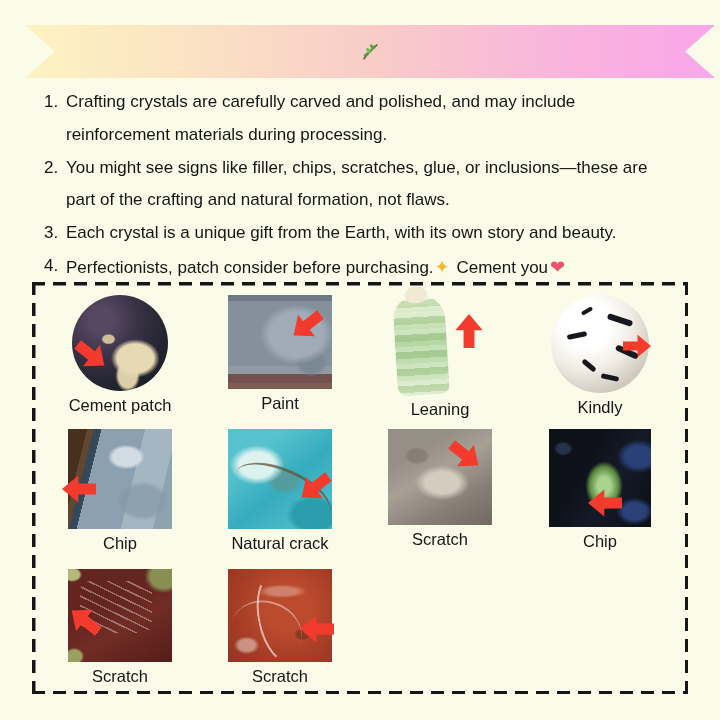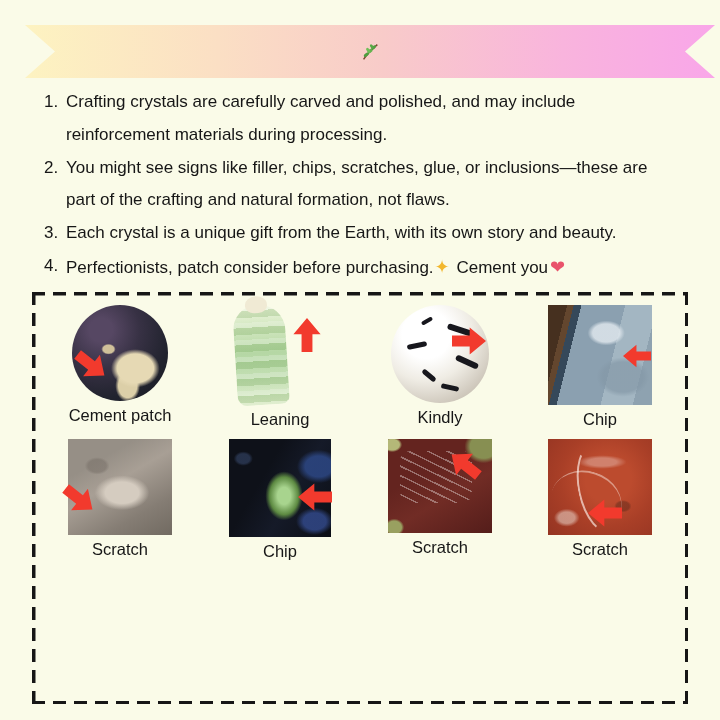--- a/index.html
+++ b/index.html
@@ -22,21 +22,21 @@
   
   .notes { position:absolute; left:44px; top:86px; width:612px; }
   .note { display:flex; font-size:17px; line-height:1.93; }
   .note-num { flex:0 0 22px; }
   .note-text { flex:1; }
   .sparkle { color:#f2b72d; font-size:18px; padding:0 2px 0 1px; }
   .heart { color:#e9536b; font-size:18px; padding-left:2px; }
 
   
   .gallery-box {
-    position:absolute; left:32px; top:292px; width:656px; height:412px; box-sizing:border-box;
+    position:absolute; left:32px; top:282px; width:656px; height:412px; box-sizing:border-box;
     padding:10px 8px 4px;
     background:
       repeating-linear-gradient(90deg,#161616 0 13px,transparent 13px 21px) left top/100% 3.5px no-repeat,
       repeating-linear-gradient(90deg,#161616 0 13px,transparent 13px 21px) left bottom/100% 3.5px no-repeat,
       repeating-linear-gradient(0deg,#161616 0 13px,transparent 13px 21px) left top/3.5px 100% no-repeat,
       repeating-linear-gradient(0deg,#161616 0 13px,transparent 13px 21px) right top/3.5px 100% no-repeat;
   }
   .grid {
     display:grid; grid-template-columns:repeat(4,1fr);
     grid-template-rows:134px 140px 120px; height:100%;
@@ -225,20 +225,29 @@
     <div class="cell">
       <div class="stone t-cement"></div>
       <span class="arrow" data-dir="down-right">
           <svg viewBox="0 0 100 100">
             <polygon points="0,34 52,34 52,10 100,50 52,90 52,66 0,66"></polygon>
           </svg>
         </span>
       <div class="label">Cement patch</div>
     </div>
 
+    <div class="cell">
+      <div class="stone t-paint"></div>
+      <span class="arrow" data-dir="down-left">
+          <svg viewBox="0 0 100 100">
+            <polygon points="0,34 52,34 52,10 100,50 52,90 52,66 0,66"></polygon>
+          </svg>
+        </span>
+      <div class="label">Paint</div>
+    </div>
 
 
     <div class="cell">
       <div class="stone t-lean"></div>
       <span class="arrow" data-dir="up">
           <svg viewBox="0 0 100 100">
             <polygon points="0,34 52,34 52,10 100,50 52,90 52,66 0,66"></polygon>
           </svg>
         </span>
       <div class="label">Leaning</div>
@@ -264,20 +273,29 @@
     <div class="cell">
       <div class="stone t-chip2"></div>
       <span class="arrow" data-dir="left">
           <svg viewBox="0 0 100 100">
             <polygon points="0,34 52,34 52,10 100,50 52,90 52,66 0,66"></polygon>
           </svg>
         </span>
       <div class="label">Chip</div>
     </div>
 
+    <div class="cell">
+      <div class="stone t-crack"></div>
+      <span class="arrow" data-dir="down-left">
+          <svg viewBox="0 0 100 100">
+            <polygon points="0,34 52,34 52,10 100,50 52,90 52,66 0,66"></polygon>
+          </svg>
+        </span>
+      <div class="label">Natural crack</div>
+    </div>
 
 
     <div class="cell">
       <div class="stone t-scr1"></div>
       <span class="arrow" data-dir="down-right">
           <svg viewBox="0 0 100 100">
             <polygon points="0,34 52,34 52,10 100,50 52,90 52,66 0,66"></polygon>
           </svg>
         </span>
       <div class="label">Scratch</div>

